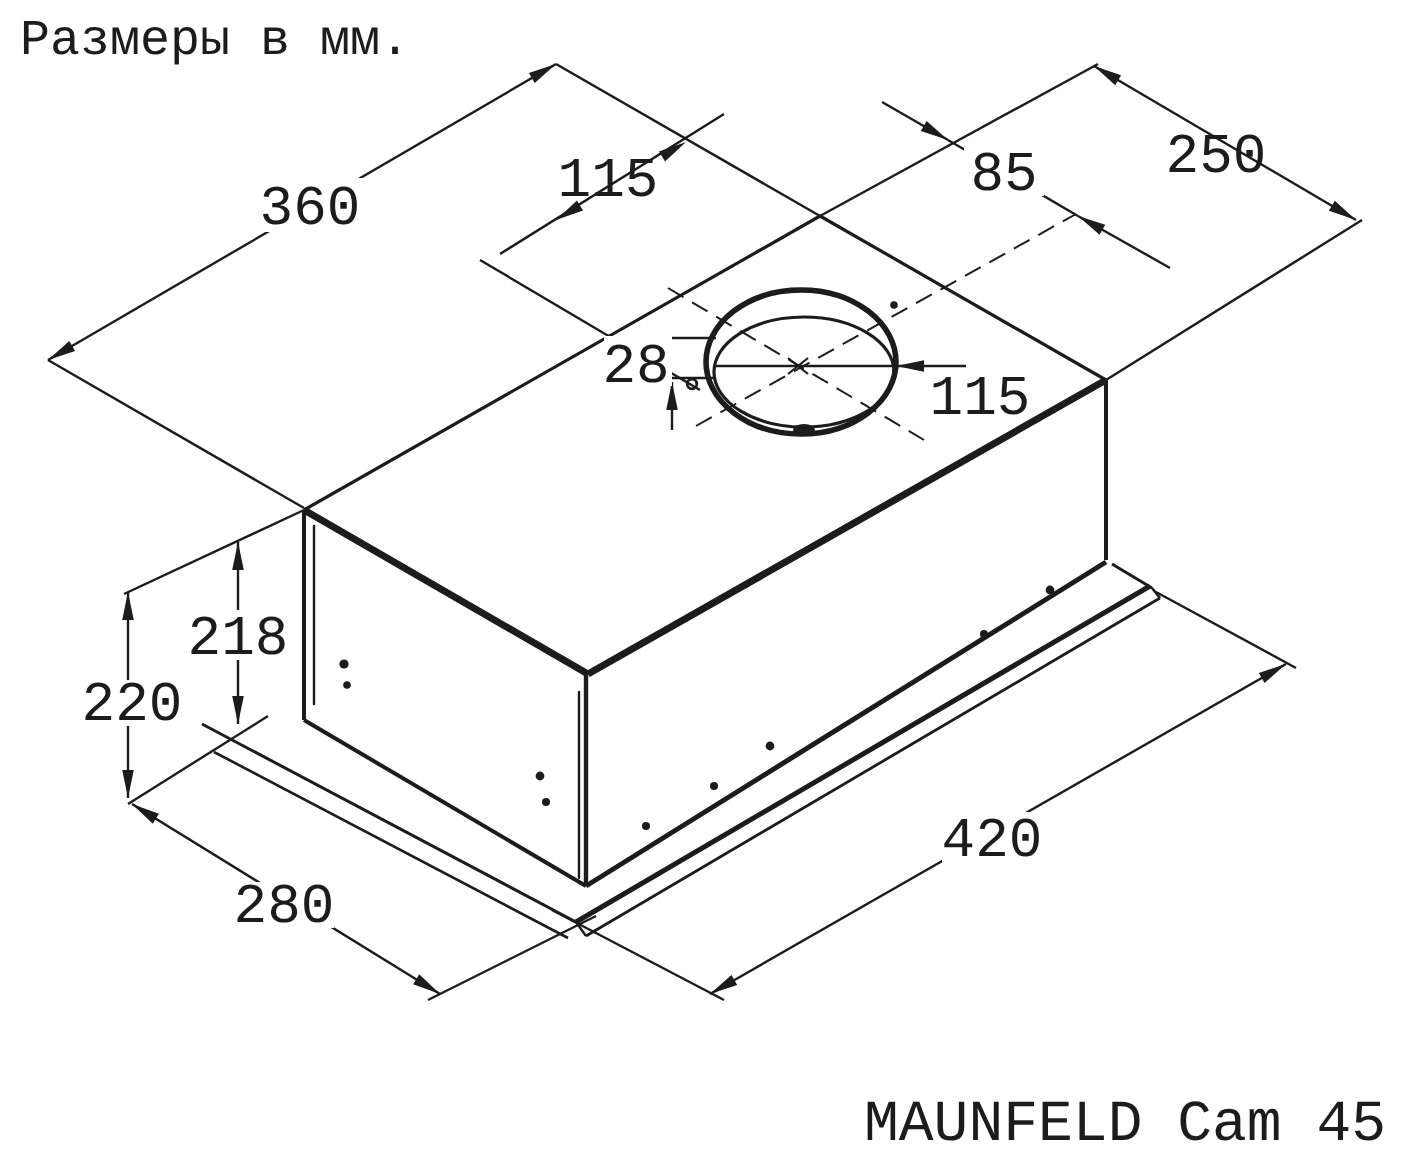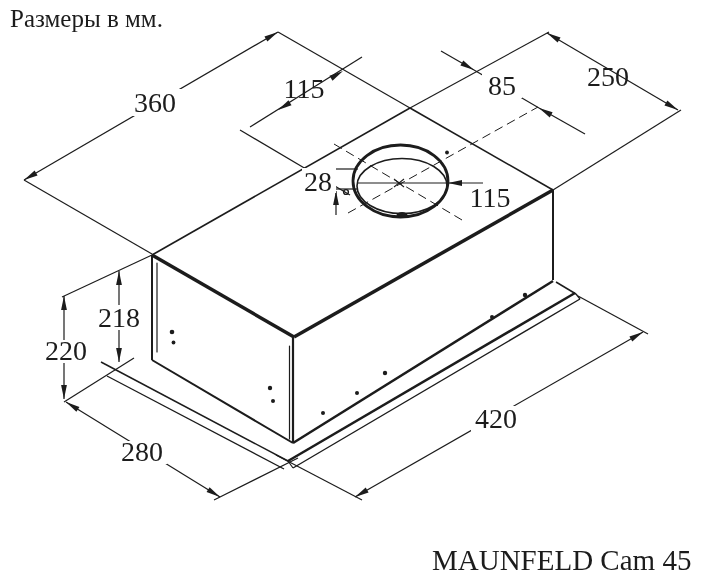--- a/index.html
+++ b/index.html
@@ -1,17 +1,17 @@
 <!DOCTYPE html>
 <html><head>
 <meta charset="utf-8">
 <style>
   html,body{margin:0;padding:0;background:#fff;}
   #page{position:relative;width:707px;height:578px;background:#fff;overflow:hidden;
-        font-family:Liberation Serif, serif;}
+        font-family:Liberation Mono, monospace;}
   svg{display:block;}
   text{fill:#1c1c1c;}
   .dim-text{font-size:28px;}
   .title-text{font-size:25px;}
   .model-text{font-size:29px;}
 </style>
 </head>
 <body>
 
 <div id="page">

